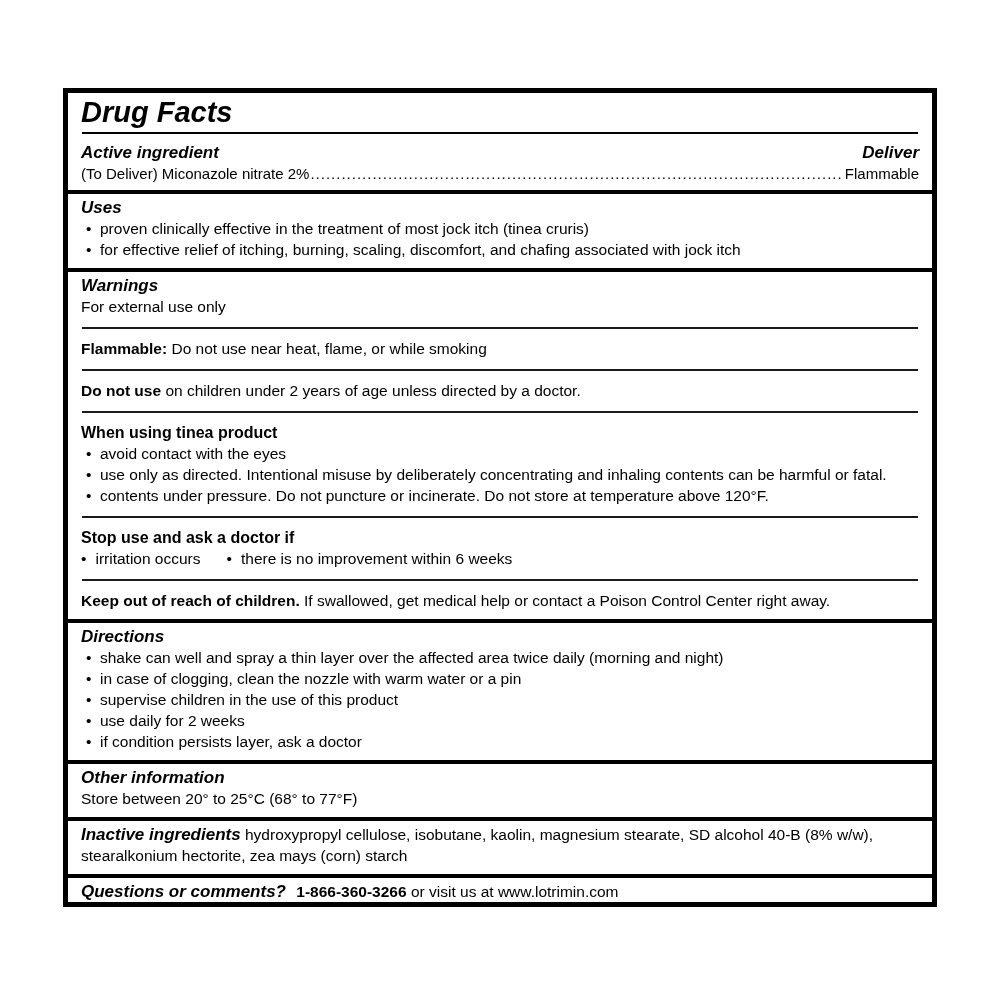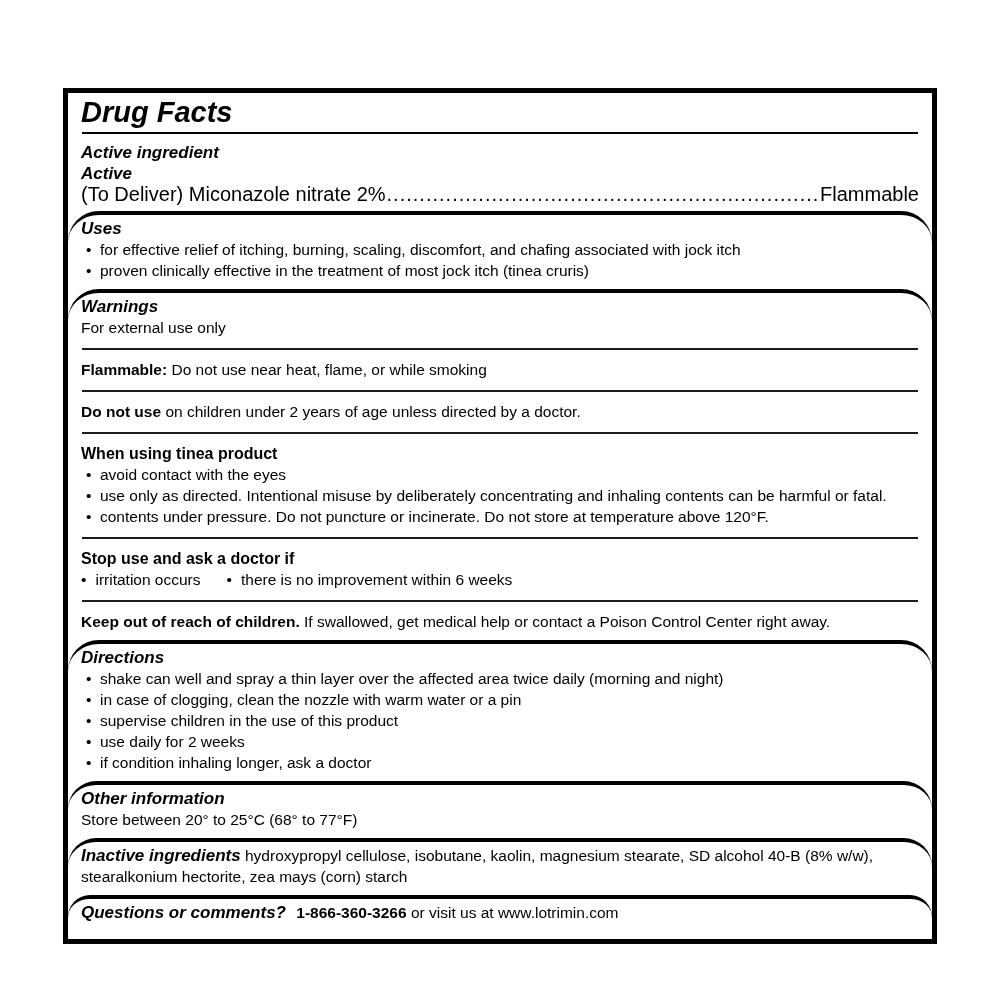--- a/index.html
+++ b/index.html
@@ -13,21 +13,21 @@
   }
   .label {
     position: absolute;
     left: 63px;
     top: 88px;
     width: 874px;
     border: 5px solid #000;
     background: #fff;
   }
   .sec { padding: 3px 13px 8px 13px; }
-  .sec + .sec { border-top: 4px solid #000; border-radius: 31px; }
+  .sec + .sec { border-top: 4px solid #000; }
 
   .sec-title { padding-bottom: 6px; }
   h1.dftitle {
     font-size: 29px;
     font-weight: bold;
     font-style: italic;
     letter-spacing: 0px;
     line-height: 32px;
   }
   .title-rule {
@@ -42,22 +42,22 @@
     line-height: 21px;
   }
   .subhead {
     font-size: 16px;
     font-weight: bold;
     line-height: 21px;
   }
   .body-text, p.bt { font-size: 15.5px; line-height: 21px; }
   b.inl { font-weight: bold; }
 
-  .row-split { display: flex; justify-content: space-between; align-items: flex-start; flex-direction: column; }
-  .leader-row { display: flex; align-items: baseline; font-size: 20px; line-height: 21px; }
+  .row-split { display: flex; justify-content: space-between; align-items: flex-end; }
+  .leader-row { display: flex; align-items: baseline; font-size: 15px; line-height: 21px; }
   .leader {
     flex: 1;
     overflow: hidden;
     white-space: nowrap;
     letter-spacing: 1px;
     margin: 0 1px;
   }
 
   ul.blist { list-style: none; }
   ul.blist li {
@@ -74,48 +74,48 @@
     font-size: 15.5px;
   }
   .divider {
     border: 0;
     border-top: 2px solid #1a1a1a;
     margin: 10px 1px 9px 1px;
   }
   .inline-bullets { font-size: 15.5px; line-height: 21px; }
   .inline-bullets .ib { margin-right: 26px; }
   .inline-bullets .dot { margin-right: 9px; }
-  .q-sec { padding-bottom: 16px; }
+  .q-sec { padding-bottom: 0; }
   .q-line { font-size: 15.5px; line-height: 21px; }
   .q-line .h2 { margin-right: 6px; }
 </style>
 </head>
 <body>
 
 <div class="label">
 
   <section class="sec sec-title">
     <h1 class="dftitle">Drug Facts</h1>
     <div class="title-rule"></div>
     <div class="row-split">
       <span class="h2">Active ingredient</span>
-      <span class="h2">Active</span>
+      <span class="h2">Deliver</span>
     </div>
     <div class="leader-row">
       <span>(To Deliver) Miconazole nitrate 2%</span>
       <span class="leader">....................................................................................................................................................................................................................................................................</span>
       <span>Flammable</span>
     </div>
   </section>
 
   <section class="sec">
     <div class="h2">Uses</div>
     <ul class="blist">
+      <li>proven clinically effective in the treatment of most jock itch (tinea cruris)</li>
       <li>for effective relief of itching, burning, scaling, discomfort, and chafing associated with jock itch</li>
-      <li>proven clinically effective in the treatment of most jock itch (tinea cruris)</li>
     </ul>
   </section>
 
   <section class="sec">
     <div class="h2">Warnings</div>
     <p class="bt">For external use only</p>
 
     <hr class="divider">
 
     <p class="bt"><b class="inl">Flammable:</b> <span>Do not use near heat, flame, or while smoking</span></p>
@@ -145,21 +145,21 @@
     <p class="bt"><b class="inl">Keep out of reach of children.</b> <span>If swallowed, get medical help or contact a Poison Control Center right away.</span></p>
   </section>
 
   <section class="sec">
     <div class="h2">Directions</div>
     <ul class="blist">
       <li>shake can well and spray a thin layer over the affected area twice daily (morning and night)</li>
       <li>in case of clogging, clean the nozzle with warm water or a pin</li>
       <li>supervise children in the use of this product</li>
       <li>use daily for 2 weeks</li>
-      <li>if condition inhaling longer, ask a doctor</li>
+      <li>if condition persists layer, ask a doctor</li>
     </ul>
   </section>
 
   <section class="sec">
     <div class="h2">Other information</div>
     <p class="bt">Store between 20° to 25°C (68° to 77°F)</p>
   </section>
 
   <section class="sec">
     <p class="bt"><span class="h2">Inactive ingredients</span> <span>hydroxypropyl cellulose, isobutane, kaolin, magnesium stearate, SD alcohol 40-B (8% w/w), stearalkonium hectorite, zea mays (corn) starch</span></p>

